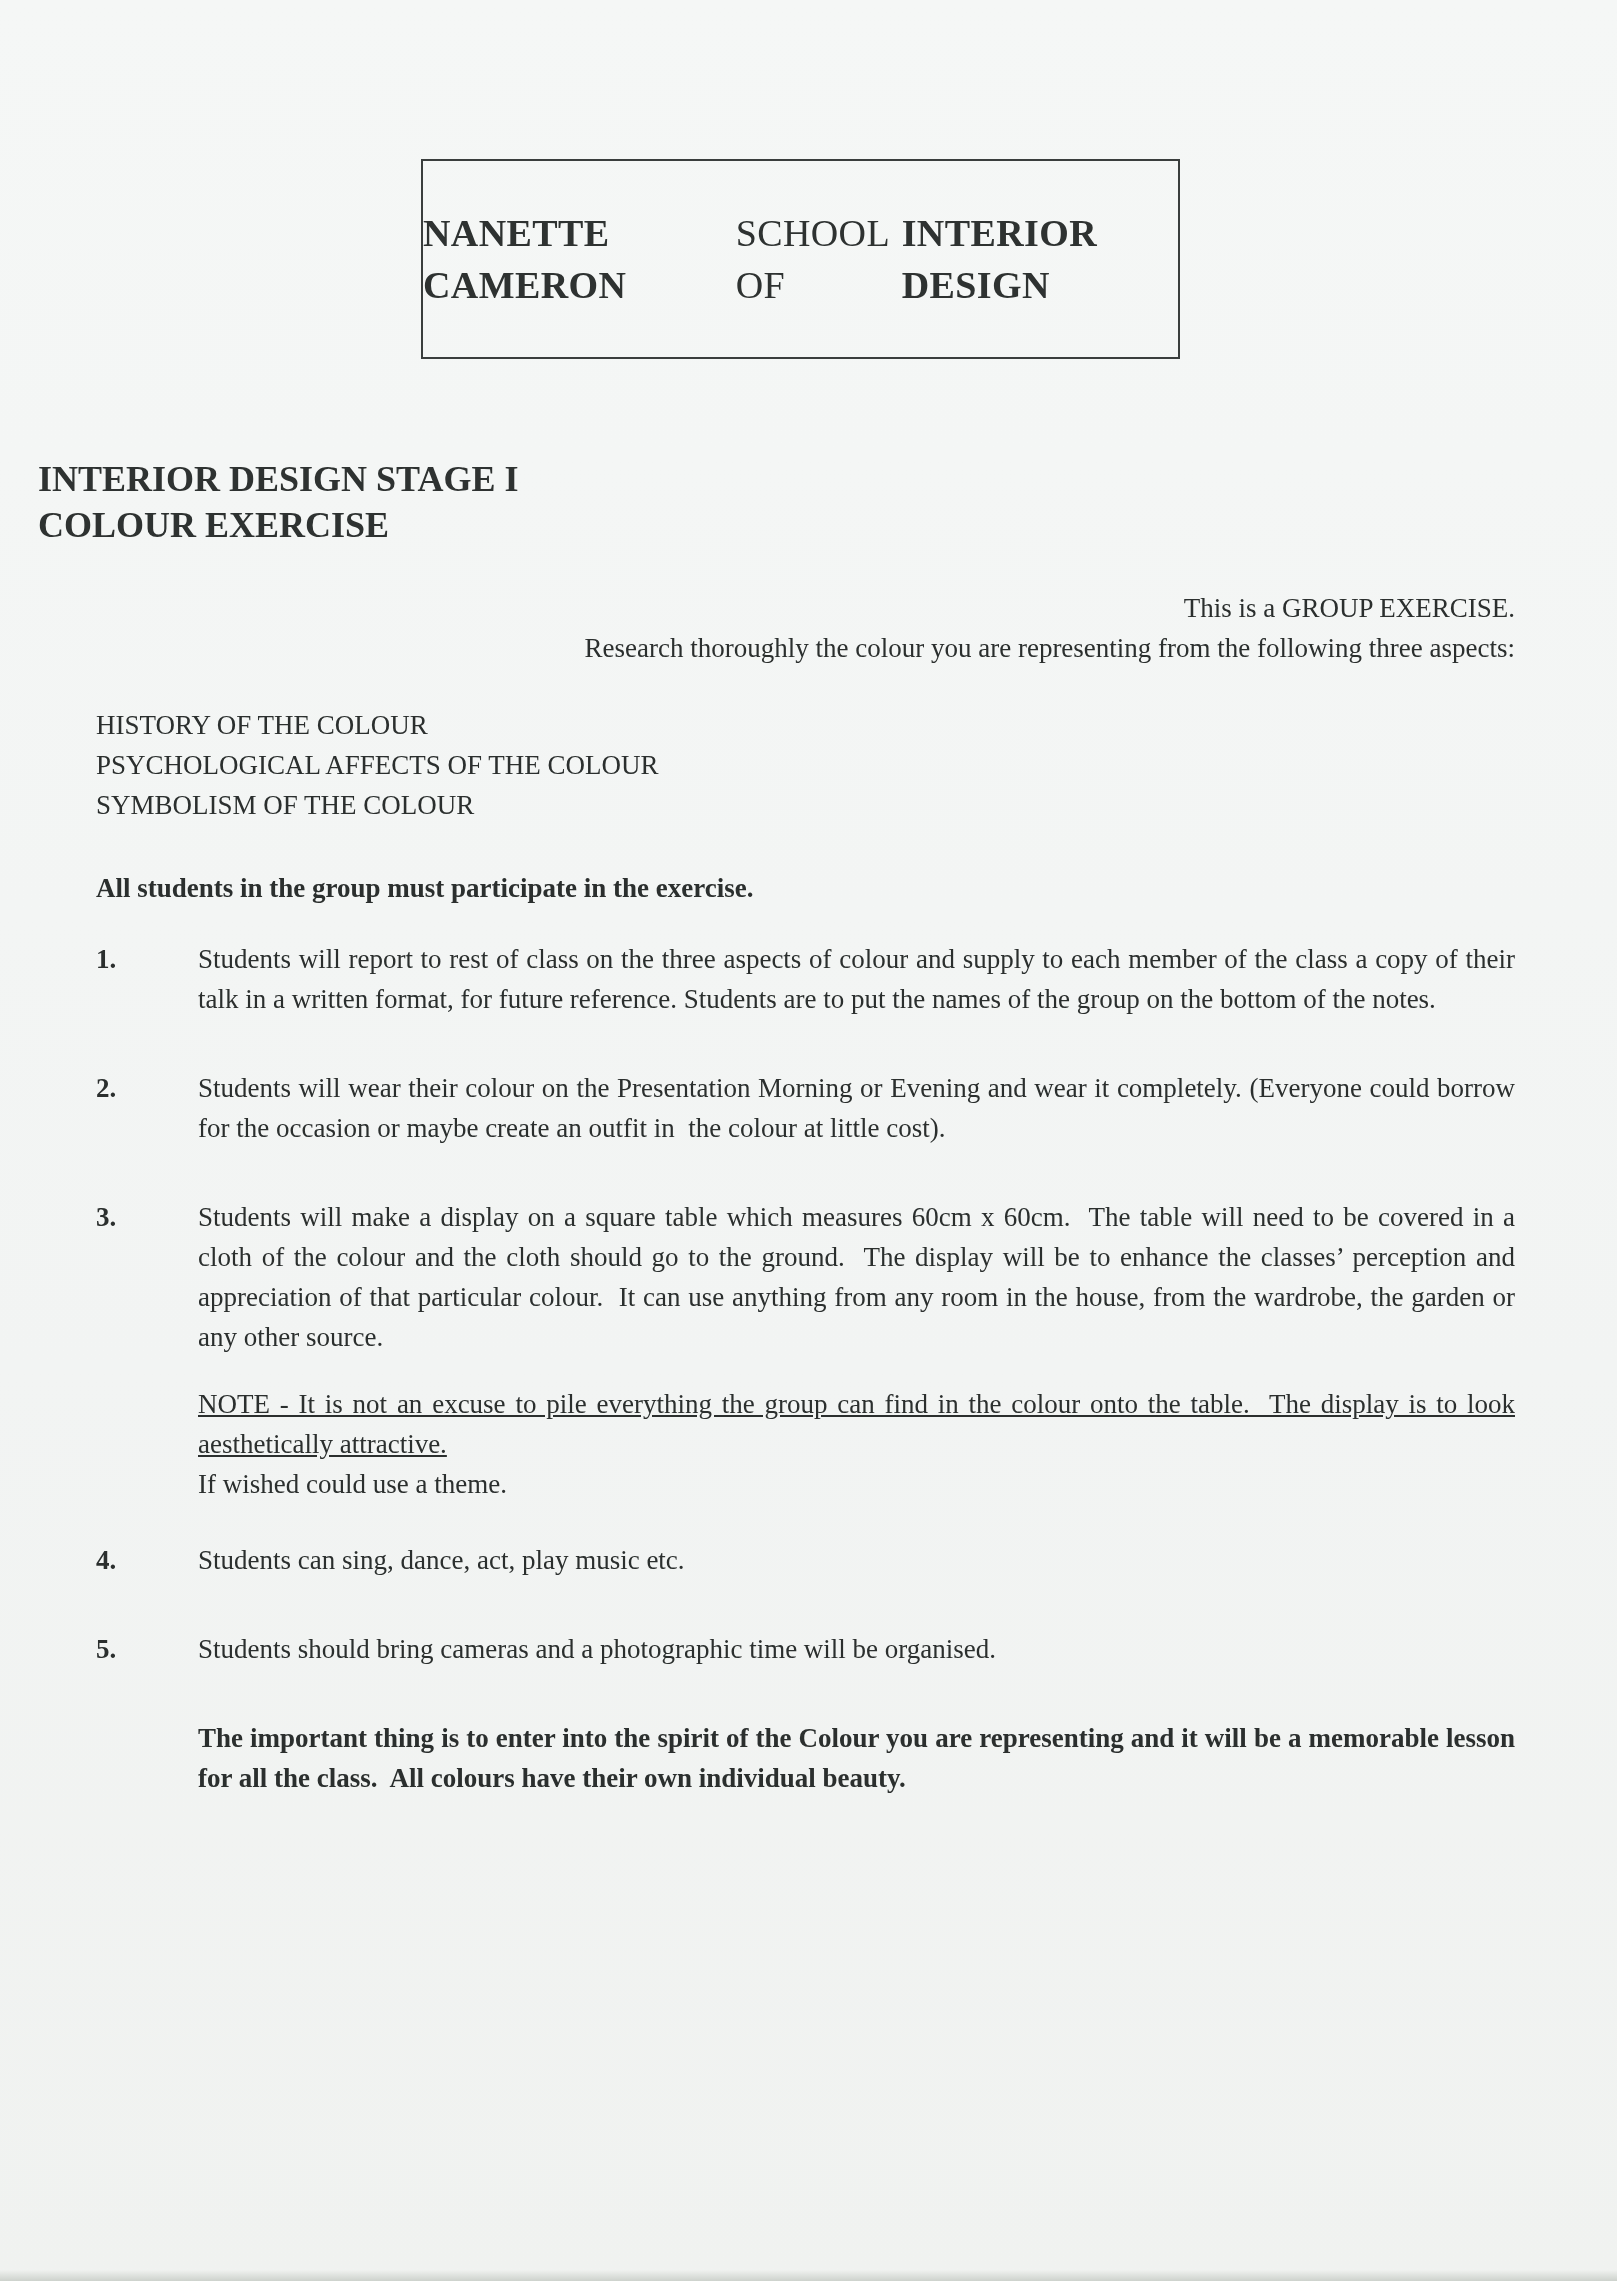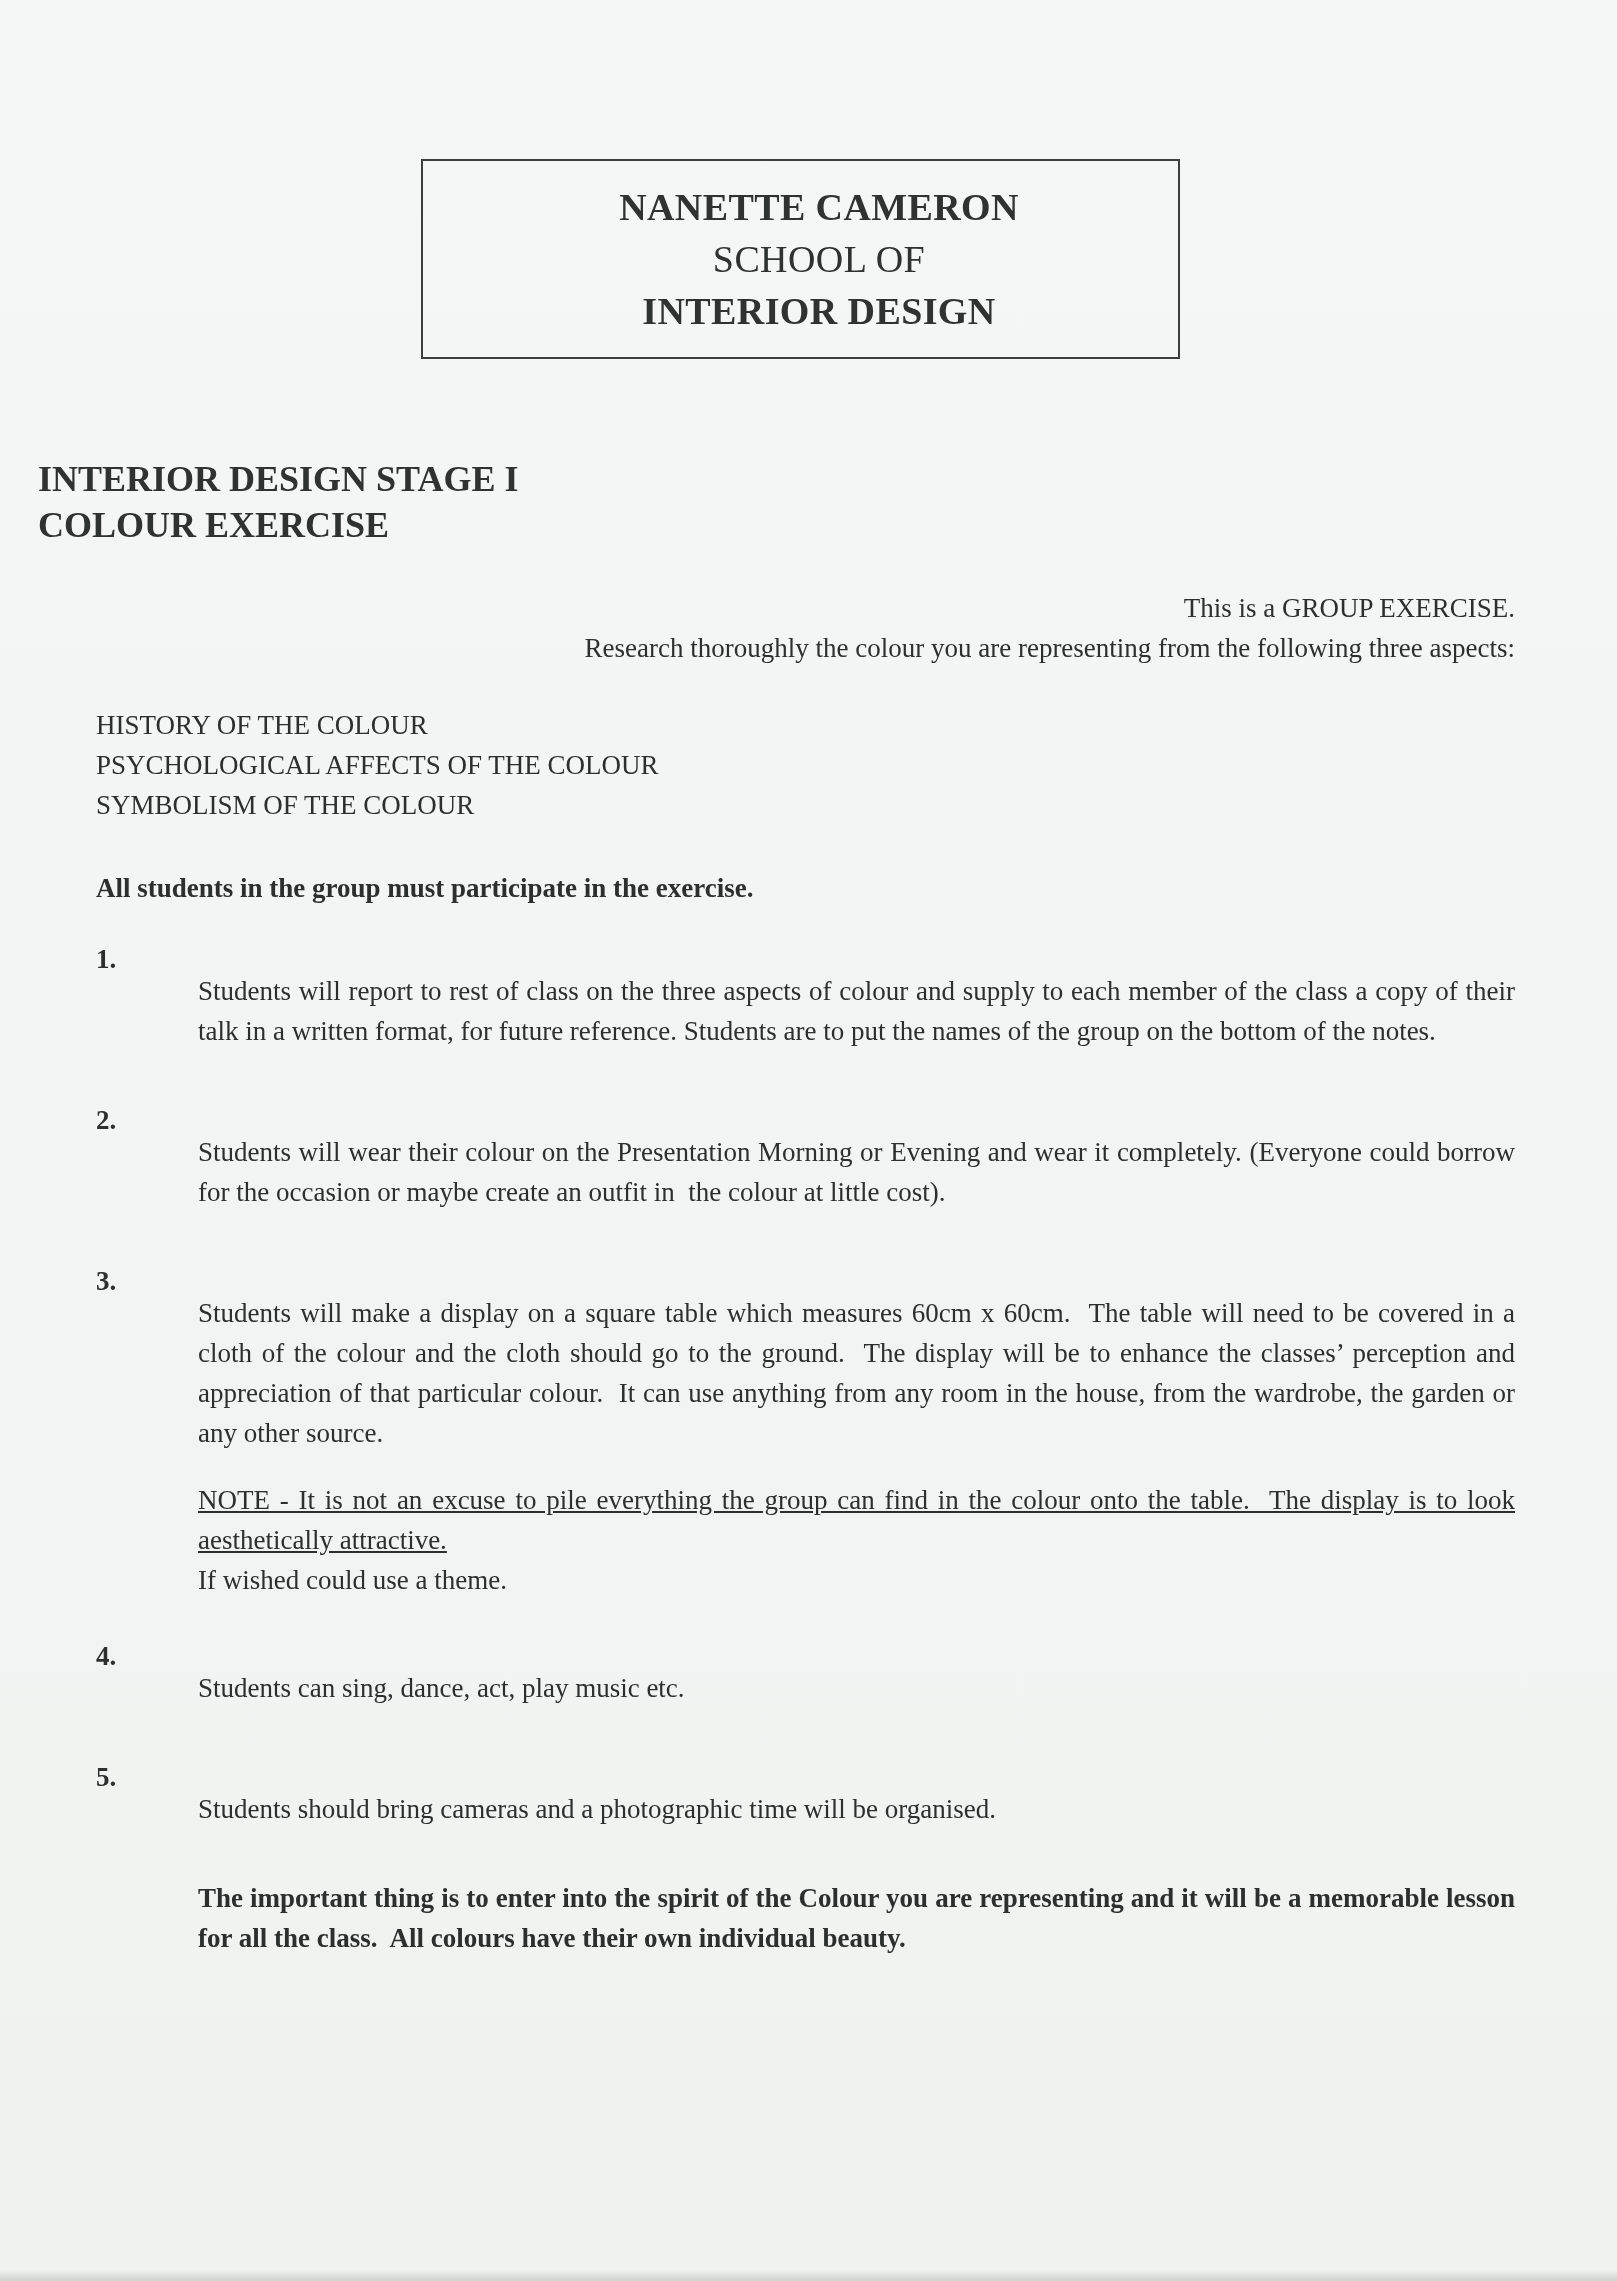--- a/index.html
+++ b/index.html
@@ -29,24 +29,23 @@
   }
   .header-box {
     position: absolute;
     left: 421px;
     top: 159px;
     width: 759px;
     height: 200px;
     border: 2.7px solid #3a3e3d;
     box-sizing: border-box;
     display: flex;
-    flex-direction: column;
+    flex-direction: row;
     align-items: center;
-    justify-content: center;
-    padding-left: 37px;
+    justify-content: space-between;
   }
   .hb-line {
     font-size: 38px;
     line-height: 52px;
     letter-spacing: 0.4px;
     color: #2e3231;
   }
   .bold { font-weight: bold; }
   .doc-title {
     position: absolute;
@@ -82,21 +81,20 @@
     margin-bottom: 49px;
   }
   .item .num {
     width: 102px;
     flex: 0 0 102px;
     font-weight: bold;
   }
   .item .itext {
     flex: 1;
     text-align: justify;
-    margin-top: 32px;
   }
   .item.tight { margin-bottom: 27px; }
   .note-block {
     margin-left: 102px;
     margin-bottom: 36px;
   }
   .note-block .npara { text-align: justify; text-decoration: underline; }
   .closing {
     margin-left: 102px;
     text-align: justify;

